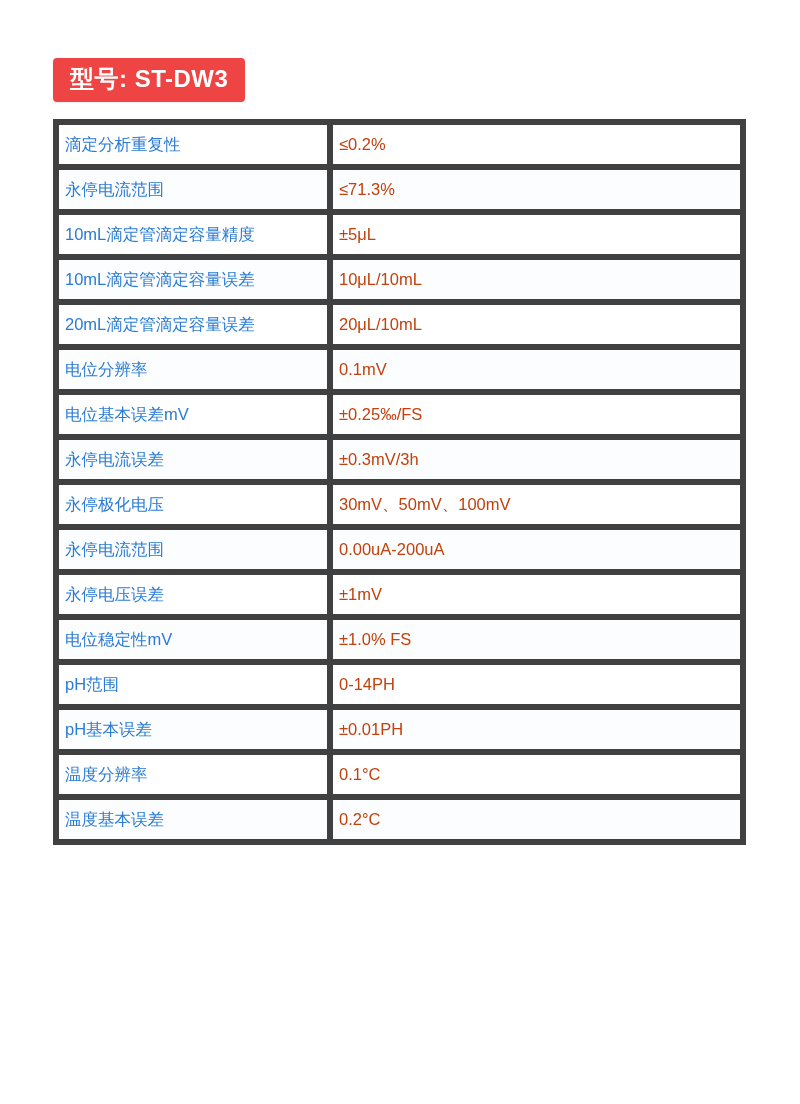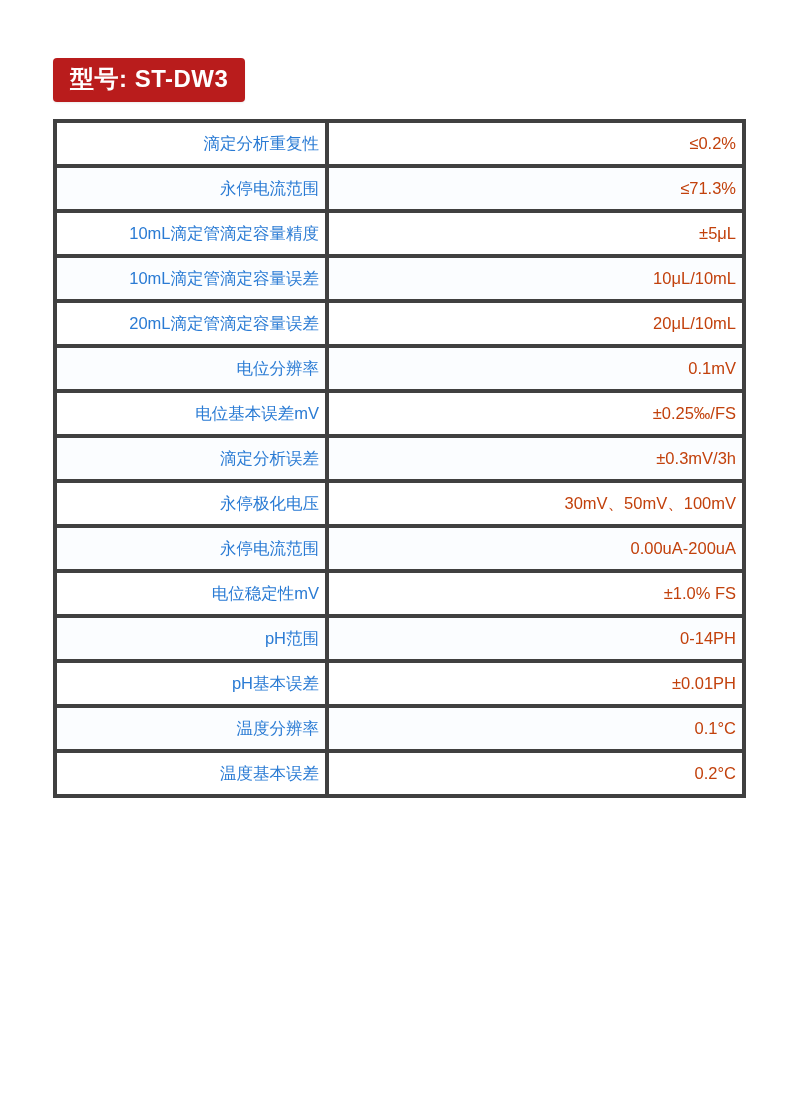--- a/index.html
+++ b/index.html
@@ -19,21 +19,21 @@
     height: 1104px;
     box-sizing: border-box;
   }
   .title-wrap {
     position: absolute;
     left: 53px;
     top: 58px;
   }
   .model-badge {
     display: inline-block;
-    background: #b91c1c;
+    background: #ef4444;
     color: #ffffff;
     font-size: 24px;
     font-weight: bold;
     letter-spacing: 0.5px;
     padding: 9px 17px 11px 17px;
     border-radius: 4px;
     line-height: 1;
     box-shadow: 0 1px 2px rgba(0,0,0,0.08);
   }
   .spec-table {
@@ -42,22 +42,22 @@
     top: 119px;
     width: 693px;
     border-collapse: collapse;
     table-layout: fixed;
     border: 1px solid #c9dced;
   }
   .spec-table tr {
     height: 45px;
   }
   .spec-table td {
-    border: 4px solid #404040;
-    text-align: right;
+    border: 6px solid #404040;
+    text-align: left;
     vertical-align: middle;
     padding: 0 6px;
   }
   .spec-table td.label {
     width: 256px;
     color: #2a7bd4;
     font-size: 16.5px;
     background: #ffffff;
   }
   .spec-table td.value {
@@ -105,30 +105,34 @@
         </tr>
         <tr>
           <td class="label">电位分辨率</td>
           <td class="value">0.1mV</td>
         </tr>
         <tr>
           <td class="label">电位基本误差mV</td>
           <td class="value">±0.25‰/FS</td>
         </tr>
         <tr>
-          <td class="label">滴定分析误差</td>
+          <td class="label">永停电流误差</td>
           <td class="value">±0.3mV/3h</td>
         </tr>
         <tr>
           <td class="label">永停极化电压</td>
           <td class="value">30mV、50mV、100mV</td>
         </tr>
         <tr>
           <td class="label">永停电流范围</td>
           <td class="value">0.00uA-200uA</td>
+        </tr>
+        <tr>
+          <td class="label">永停电压误差</td>
+          <td class="value">±1mV</td>
         </tr>
         <tr>
           <td class="label">电位稳定性mV</td>
           <td class="value">±1.0% FS</td>
         </tr>
         <tr>
           <td class="label">pH范围</td>
           <td class="value">0-14PH</td>
         </tr>
         <tr>

